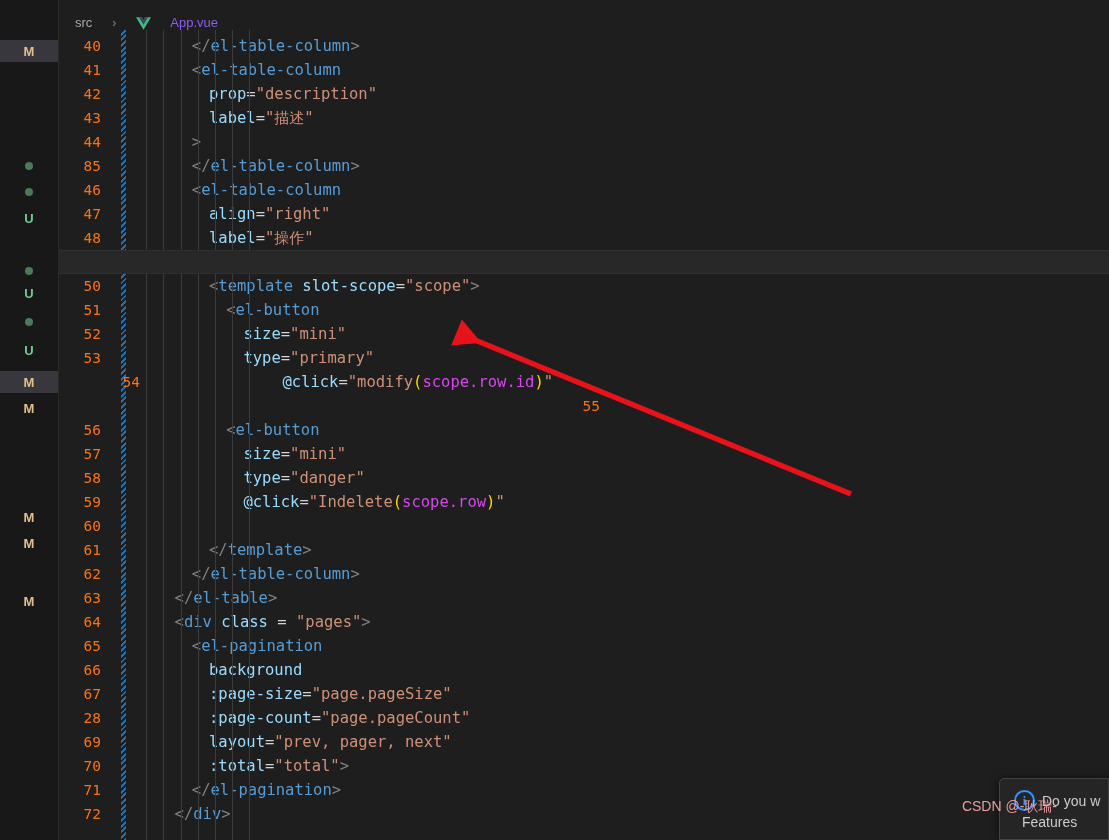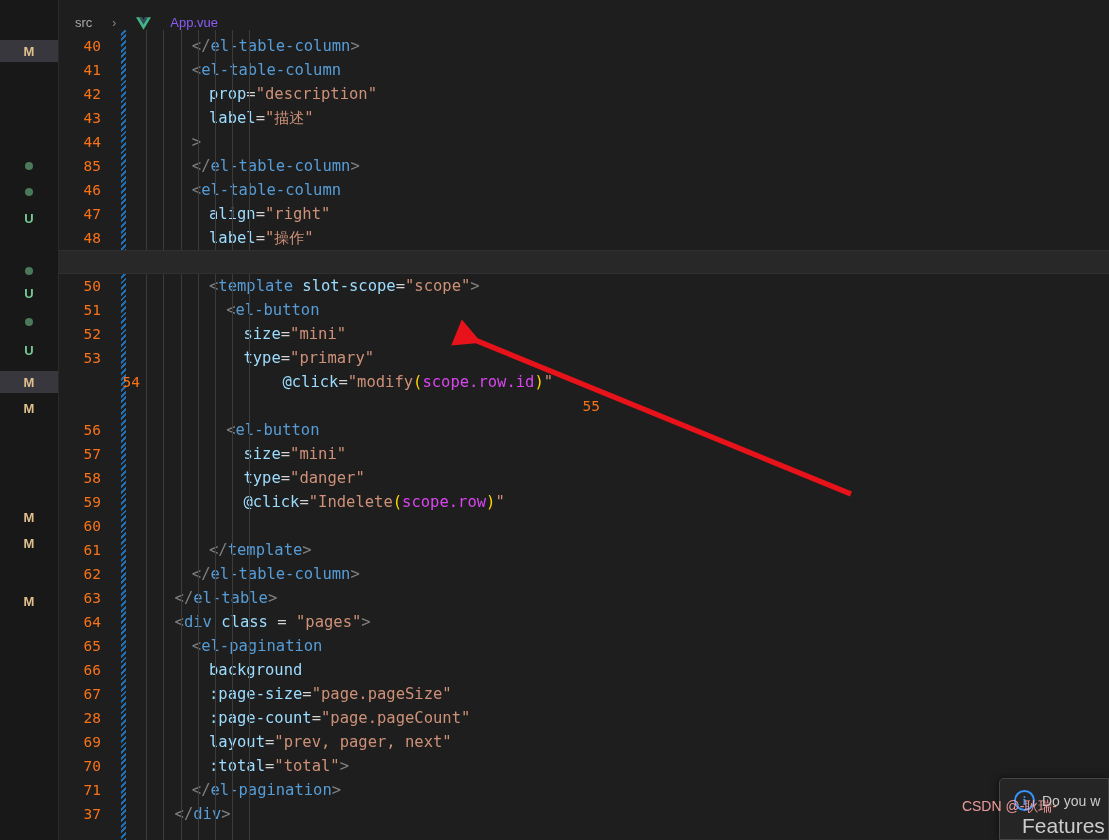--- a/index.html
+++ b/index.html
@@ -106,21 +106,21 @@
     white-space:nowrap;
   }
   .info-ico{
     width:17px;height:17px;border-radius:50%;border:2px solid #3794ff;
     color:#3794ff;font-size:12px;font-weight:700;display:flex;
     align-items:center;justify-content:center;flex:0 0 17px;
     font-family:"Liberation Serif",serif;line-height:1;
   }
   #toast .t-sub{
     padding-left:22px;margin-top:3px;font-family:"Liberation Sans",sans-serif;
-    font-size:21px;color:#cccccc;white-space:nowrap;
+    font-size:14px;color:#cccccc;white-space:nowrap;
   }
   
   #watermark{
     position:absolute;right:52px;bottom:24px;z-index:30;
     font-family:"Liberation Sans",sans-serif;font-size:14px;
     color:#fca5a5;white-space:nowrap;opacity:.92;
   }
 </style>
 </head>
 <body>
@@ -216,21 +216,21 @@
           <div class="line" style="top: 532px;"><span class="lnum">62</span><span class="code" style="padding-left: 80.8px;"><span class="t-punc">&lt;/</span><span class="t-tag">el-table-column</span><span class="t-punc">&gt;</span></span></div>
           <div class="line" style="top: 556px;"><span class="lnum">63</span><span class="code" style="padding-left: 63.6px;"><span class="t-punc">&lt;/</span><span class="t-tag">el-table</span><span class="t-punc">&gt;</span></span></div>
           <div class="line" style="top: 580px;"><span class="lnum">64</span><span class="code" style="padding-left: 63.6px;"><span class="t-punc">&lt;</span><span class="t-tag">div</span><span class="t-txt"> </span><span class="t-attr">class</span><span class="t-txt"> </span><span class="t-eq">=</span><span class="t-txt"> </span><span class="t-str">"pages"</span><span class="t-punc">&gt;</span></span></div>
           <div class="line" style="top: 604px;"><span class="lnum">65</span><span class="code" style="padding-left: 80.8px;"><span class="t-punc">&lt;</span><span class="t-tag">el-pagination</span></span></div>
           <div class="line" style="top: 628px;"><span class="lnum">66</span><span class="code" style="padding-left: 98px;"><span class="t-attr">background</span></span></div>
           <div class="line" style="top: 652px;"><span class="lnum">67</span><span class="code" style="padding-left: 98px;"><span class="t-attr">:page-size</span><span class="t-eq">=</span><span class="t-str">"page.pageSize"</span></span></div>
           <div class="line" style="top: 676px;"><span class="lnum">28</span><span class="code" style="padding-left: 98px;"><span class="t-attr">:page-count</span><span class="t-eq">=</span><span class="t-str">"page.pageCount"</span></span></div>
           <div class="line" style="top: 700px;"><span class="lnum">69</span><span class="code" style="padding-left: 98px;"><span class="t-attr">layout</span><span class="t-eq">=</span><span class="t-str">"prev, pager, next"</span></span></div>
           <div class="line" style="top: 724px;"><span class="lnum">70</span><span class="code" style="padding-left: 98px;"><span class="t-attr">:total</span><span class="t-eq">=</span><span class="t-str">"total"</span><span class="t-punc">&gt;</span></span></div>
           <div class="line" style="top: 748px;"><span class="lnum">71</span><span class="code" style="padding-left: 80.8px;"><span class="t-punc">&lt;/</span><span class="t-tag">el-pagination</span><span class="t-punc">&gt;</span></span></div>
-          <div class="line" style="top: 772px;"><span class="lnum">37</span><span class="code" style="padding-left: 63.6px;"><span class="t-punc">&lt;/</span><span class="t-tag">div</span><span class="t-punc">&gt;</span></span></div>
+          <div class="line" style="top: 772px;"><span class="lnum">72</span><span class="code" style="padding-left: 63.6px;"><span class="t-punc">&lt;/</span><span class="t-tag">div</span><span class="t-punc">&gt;</span></span></div>
         </div>
     <div class="iguide" style="left: 87.2px; top: 0px; height: 840px;"></div>
         <div class="iguide" style="left: 104.4px; top: 0px; height: 840px;"></div>
         <div class="iguide" style="left: 121.6px; top: 0px; height: 840px;"></div>
         <div class="iguide" style="left: 138.8px; top: 0px; height: 840px;"></div>
         <div class="iguide" style="left: 156px; top: 0px; height: 840px;"></div>
         <div class="iguide" style="left: 173.2px; top: 0px; height: 840px;"></div>
         <div class="iguide" style="left: 190.4px; top: 0px; height: 840px;"></div>
         <div class="cur-line-band" style="top: 220px;"></div>
       </div>

